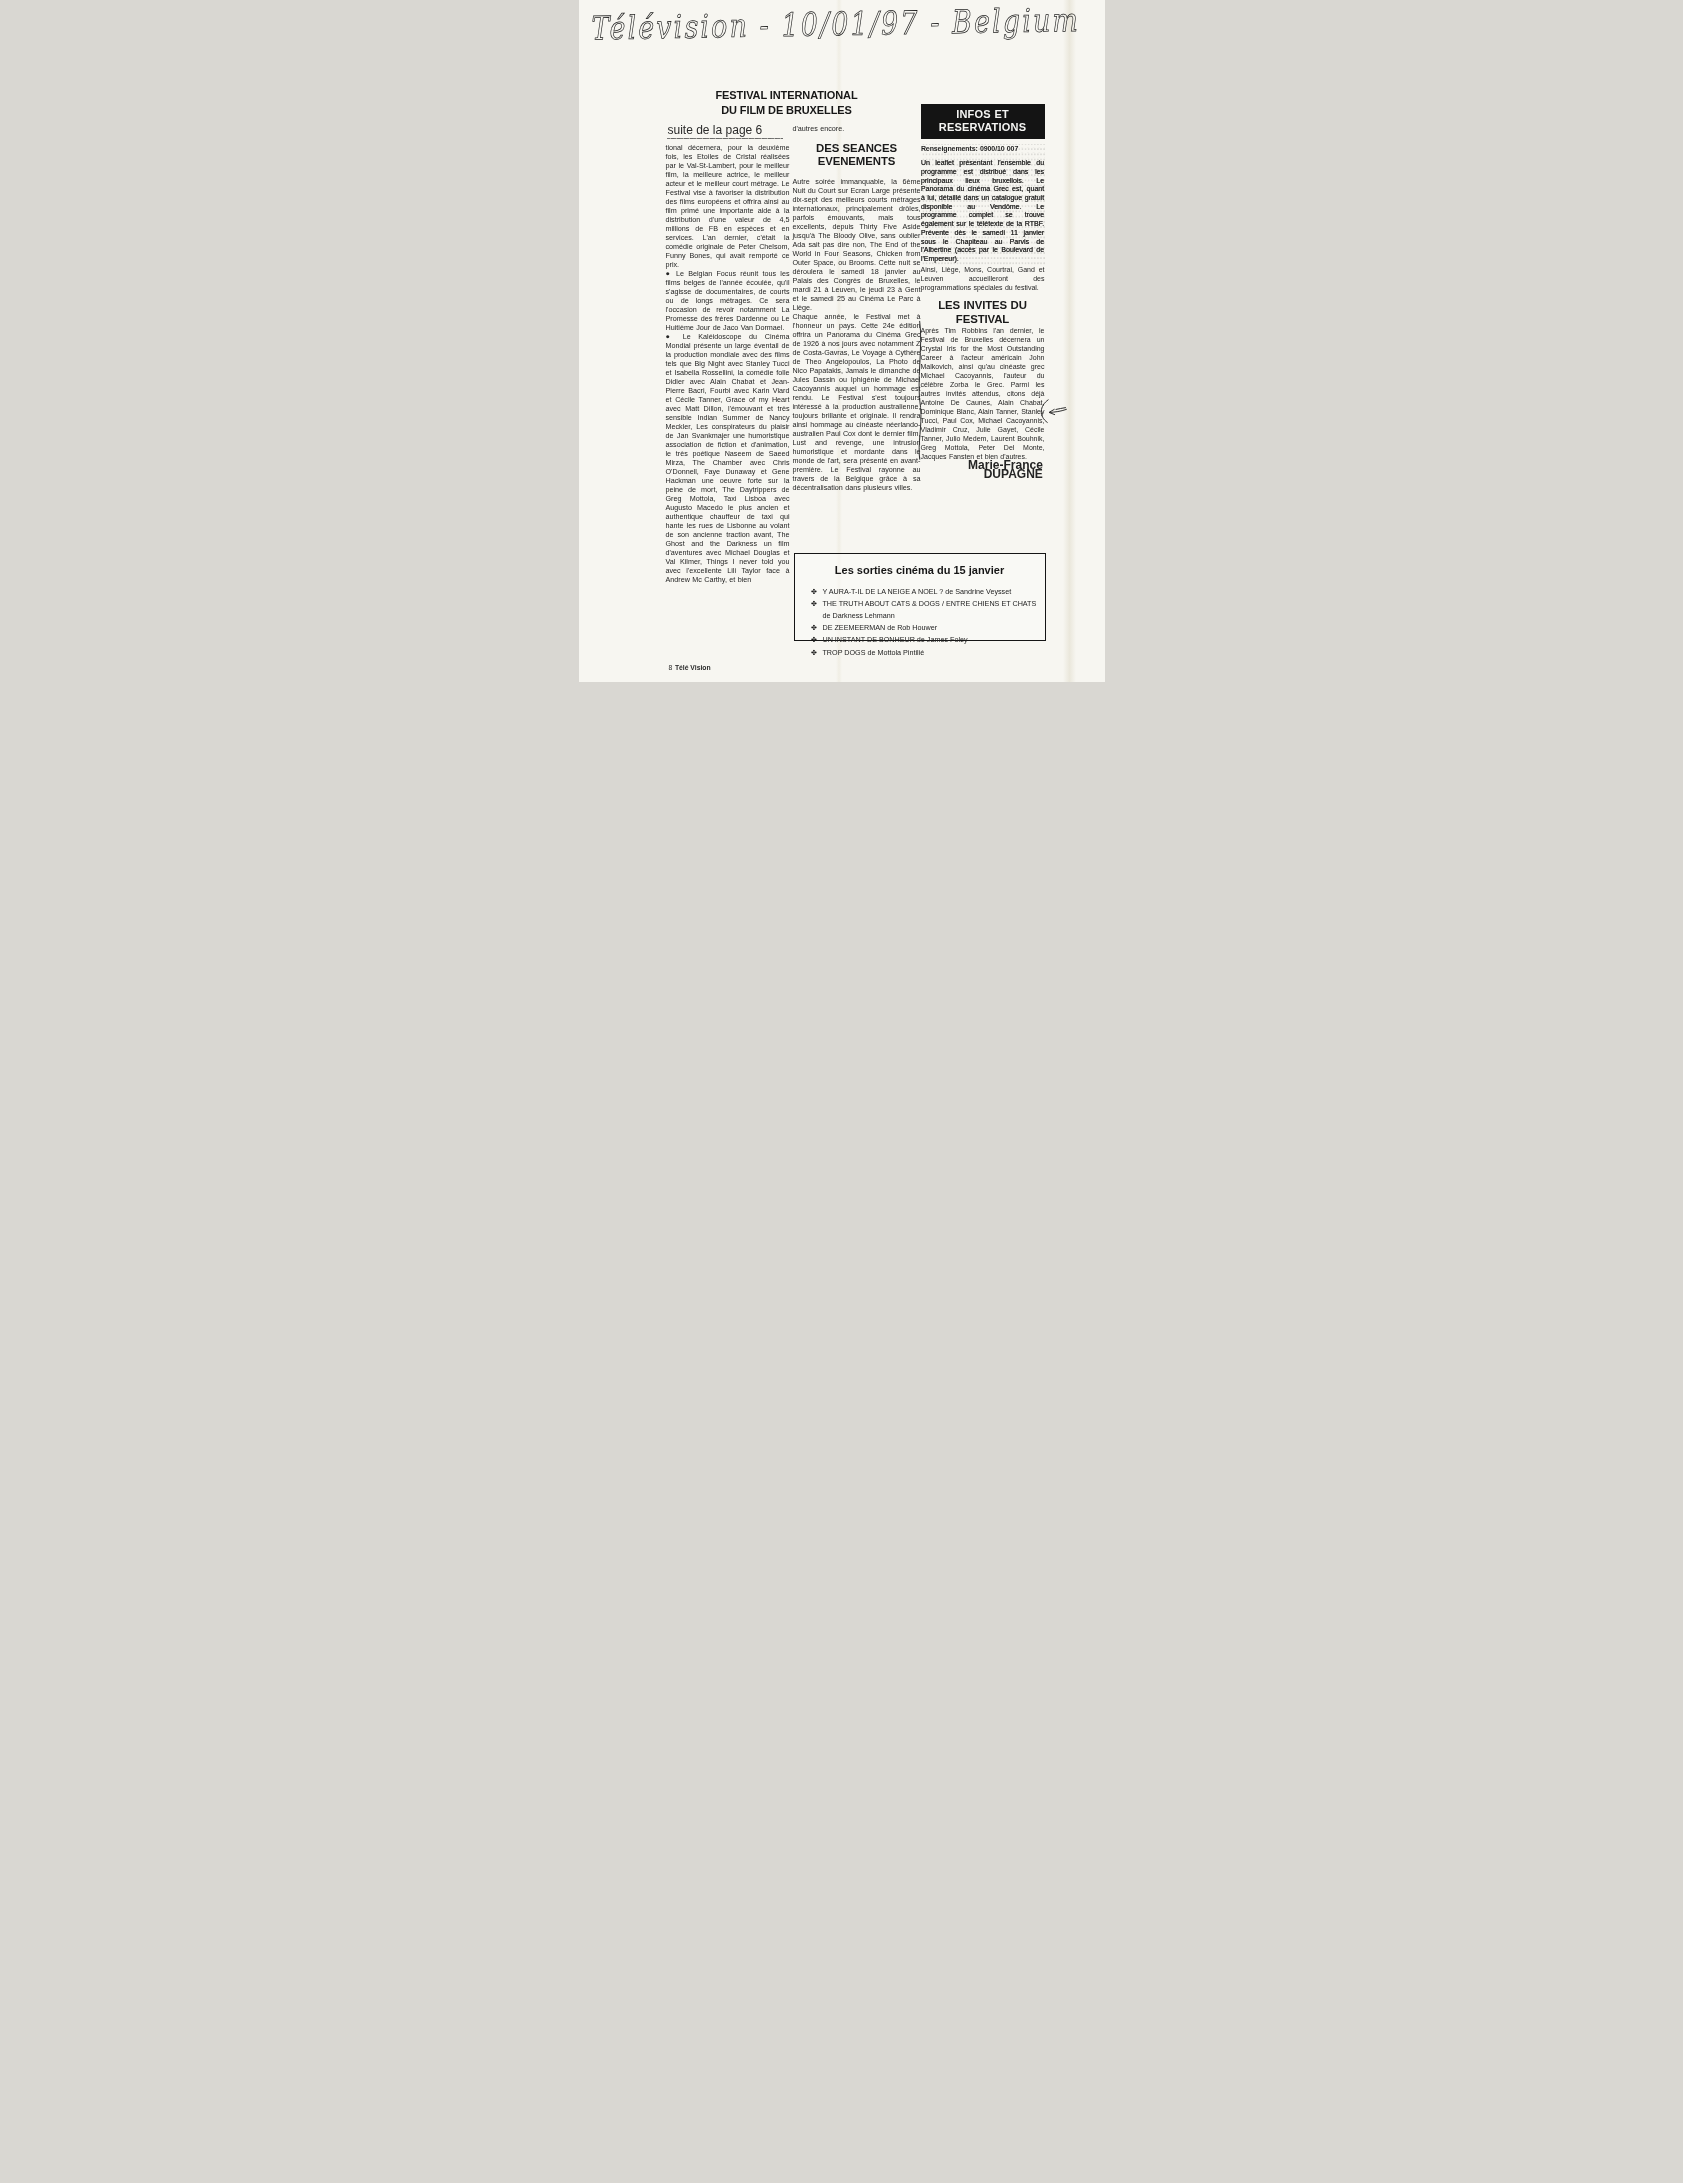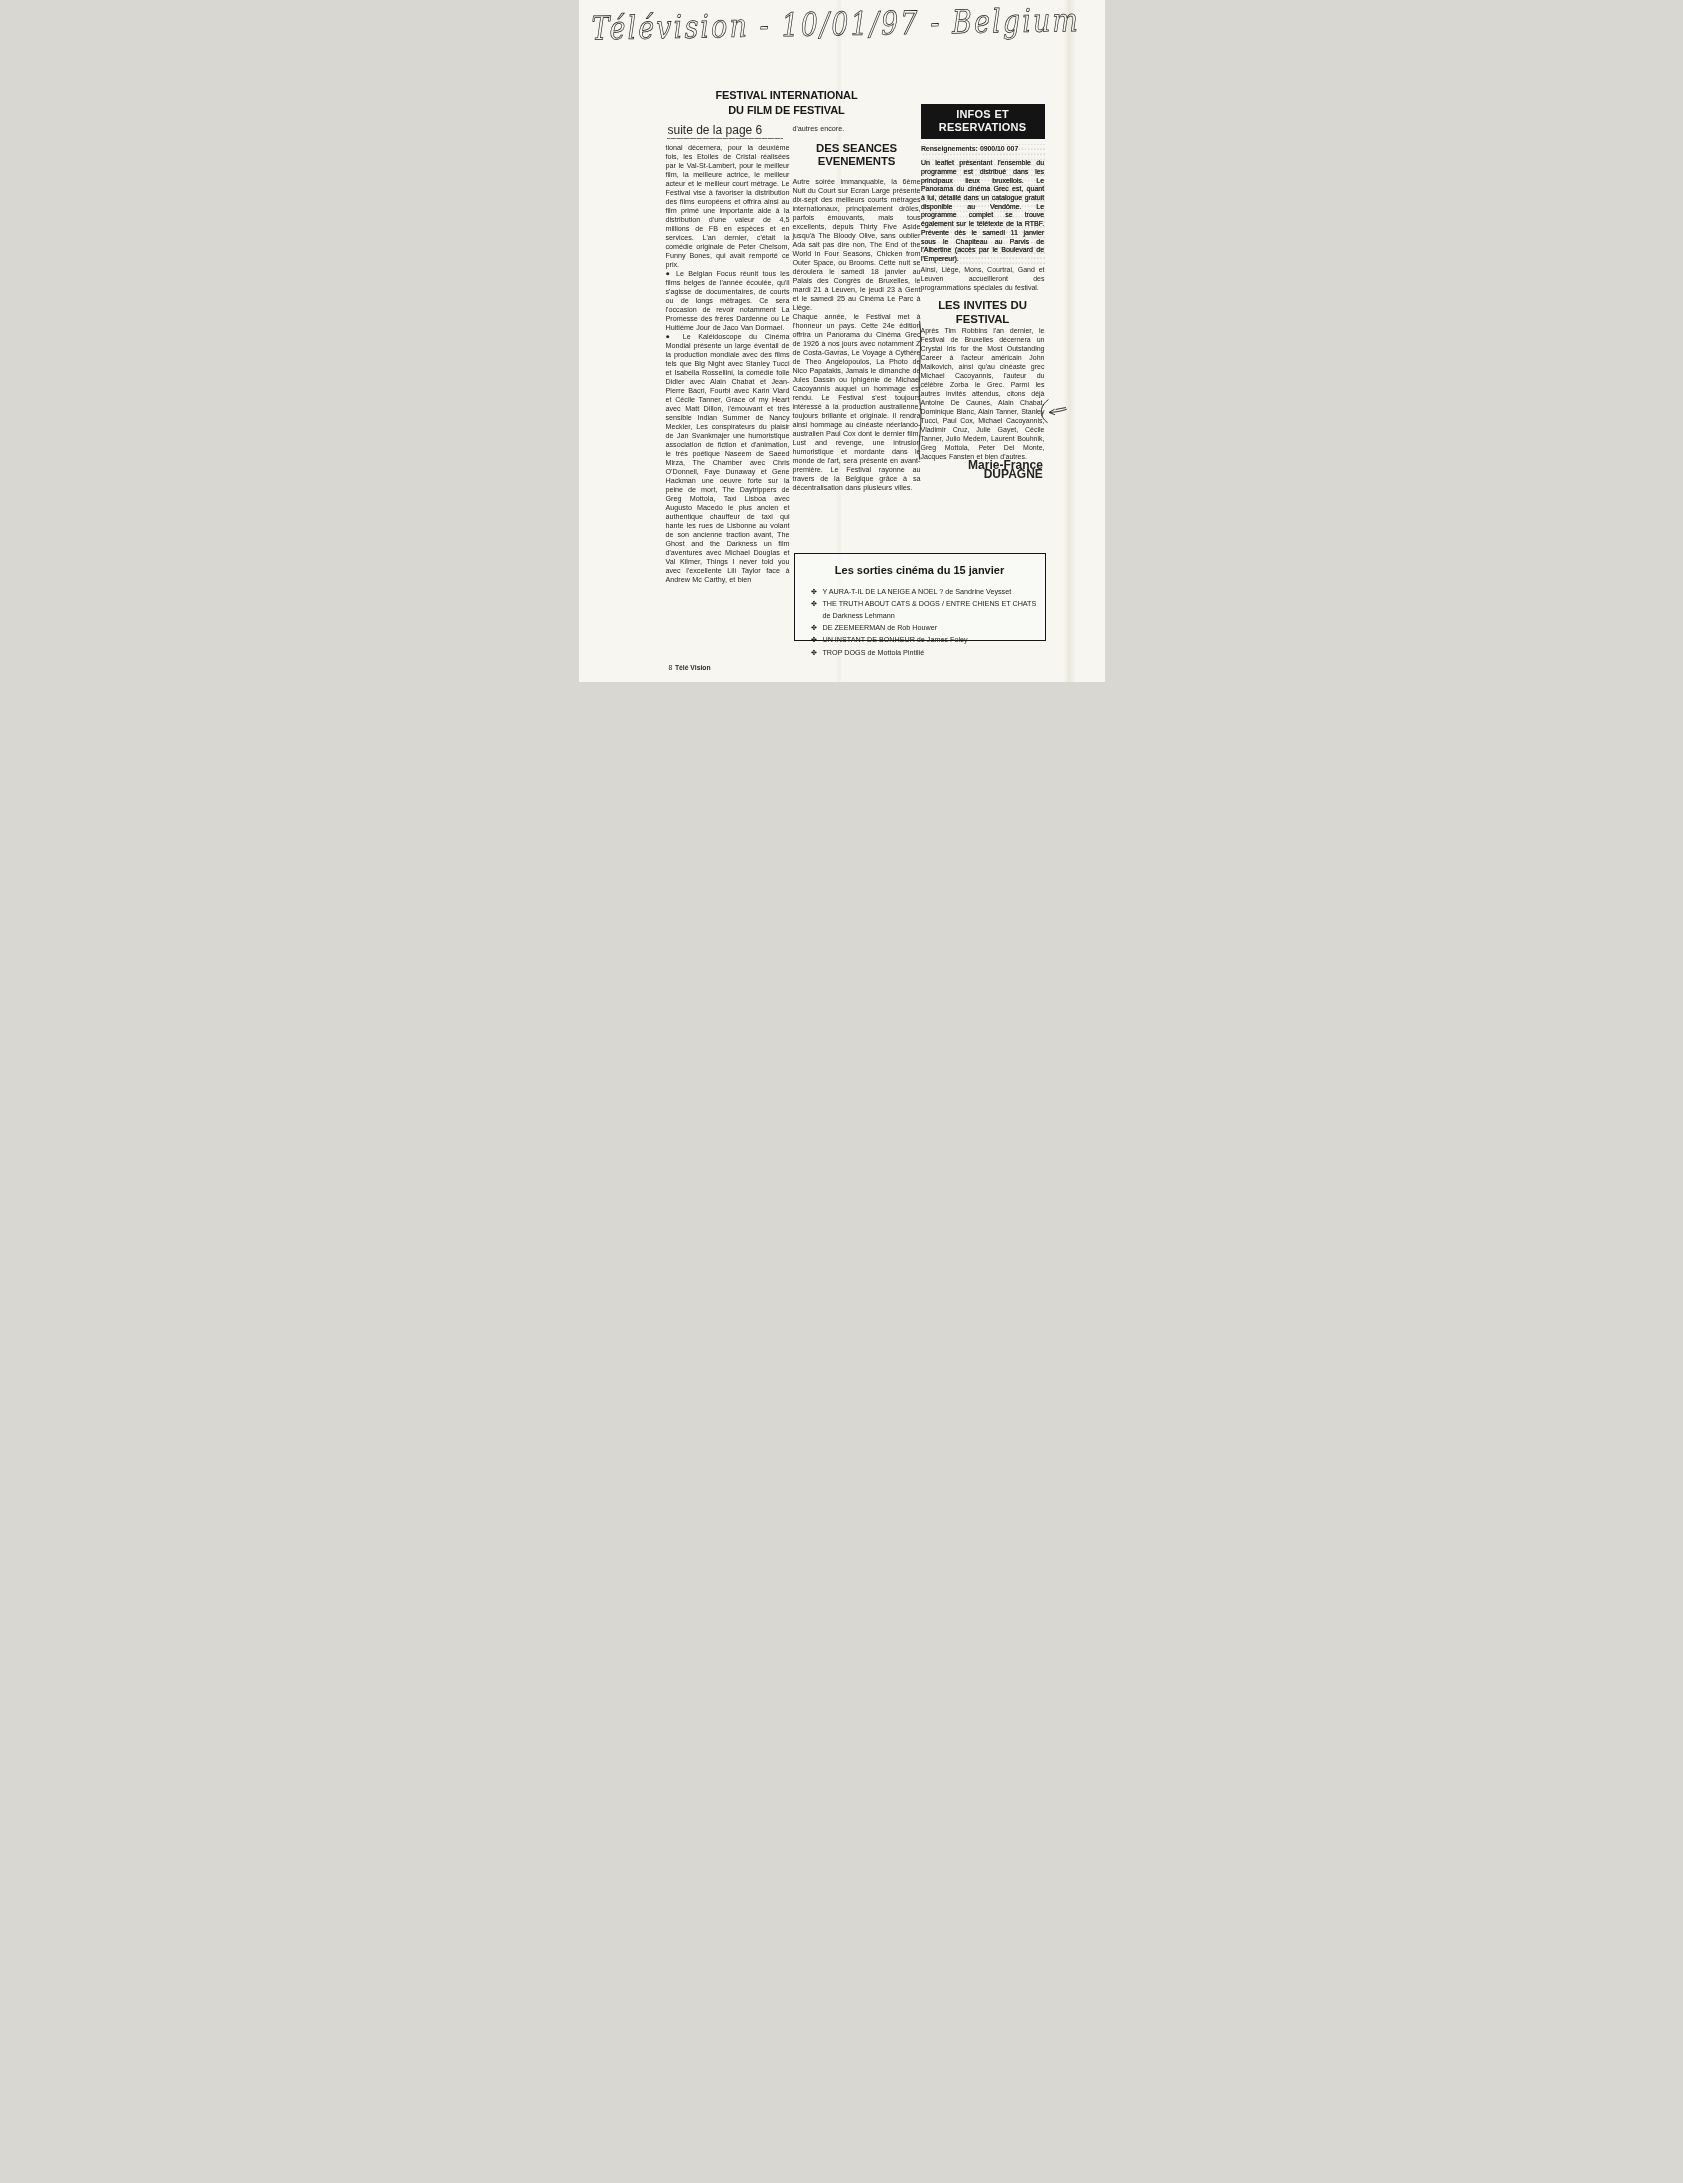--- a/index.html
+++ b/index.html
@@ -74,21 +74,21 @@
 
   <div class="scan-streak"></div>
   <div class="scan-streak2"></div>
 
   <svg class="handwriting" viewBox="0 0 1160 118">
     <text x="8" y="80" textLength="1118" lengthAdjust="spacingAndGlyphs" transform="rotate(-1 580 60)">Télévision - 10/01/97 - Belgium</text>
   </svg>
 
   <div class="title">
     <div>FESTIVAL INTERNATIONAL</div>
-    <div>DU FILM DE FESTIVAL</div>
+    <div>DU FILM DE BRUXELLES</div>
   </div>
 
   <div class="suite">suite de la page 6</div>
   <div class="noise-rule"></div>
 
   <div id="col1" class="col body-text">
     <p><span>tional décernera, pour la deuxième fois, les Etoiles de Cristal réalisées par le Val-St-Lambert, pour le meilleur film, la meilleure actrice, le meilleur acteur et le meilleur court métrage. Le Festival vise à favoriser la distribution des films européens et offrira ainsi au film primé une importante aide à la distribution d'une valeur de 4,5 millions de FB en espèces et en services. L'an dernier, c'était la comédie originale de </span><span class="s-b">Peter Chelsom</span><span>, </span><span class="s-i">Funny Bones</span><span>, qui avait remporté ce prix.</span></p>
     <p><span>● Le Belgian Focus réunit tous les films belges de l'année écoulée, qu'il s'agisse de documentaires, de courts ou de longs métrages. Ce sera l'occasion de revoir notamment </span><span class="s-i">La Promesse</span><span> des </span><span class="s-b">frères Dardenne</span><span> ou </span><span class="s-i">Le Huitième Jour</span><span> de </span><span class="s-b">Jaco Van Dormael</span><span>.</span></p>
     <p><span>● Le Kaléidoscope du Cinéma Mondial présente un large éventail de la production mondiale avec des films tels que </span><span class="s-i">Big Night</span><span> avec </span><span class="s-b">Stanley Tucci</span><span> et </span><span class="s-b">Isabella Rossellini</span><span>, la comédie folle </span><span class="s-i">Didier</span><span> avec </span><span class="s-b">Alain Chabat</span><span> et </span><span class="s-b">Jean-Pierre Bacri</span><span>, </span><span class="s-i">Fourbi</span><span> avec </span><span class="s-b">Karin Viard</span><span> et </span><span class="s-b">Cécile Tanner</span><span>, </span><span class="s-i">Grace of my Heart</span><span> avec </span><span class="s-b">Matt Dillon</span><span>, l'émouvant et très sensible </span><span class="s-i">Indian Summer</span><span> de </span><span class="s-b">Nancy Meckler</span><span>, </span><span class="s-i">Les conspirateurs du plaisir</span><span> de </span><span class="s-b">Jan Svankmajer</span><span> une humoristique association de fiction et d'animation, le très poétique </span><span class="s-i">Naseem</span><span> de </span><span class="s-b">Saeed Mirza</span><span>, </span><span class="s-i">The Chamber</span><span> avec </span><span class="s-b">Chris O'Donnell</span><span>, </span><span class="s-b">Faye Dunaway</span><span> et </span><span class="s-b">Gene Hackman</span><span> une oeuvre forte sur la peine de mort, </span><span class="s-i">The Daytrippers</span><span> de </span><span class="s-b">Greg Mottola</span><span>, </span><span class="s-i">Taxi Lisboa</span><span> avec </span><span class="s-b">Augusto Macedo</span><span> le plus ancien et authentique chauffeur de taxi qui hante les rues de Lisbonne au volant de son ancienne traction avant, </span><span class="s-i">The Ghost and the Darkness</span><span> un film d'aventures avec </span><span class="s-b">Michael Douglas</span><span> et </span><span class="s-b">Val Kilmer</span><span>, </span><span class="s-i">Things I never told you</span><span> avec l'excellente </span><span class="s-b">Lili Taylor</span><span> face à </span><span class="s-b">Andrew Mc Carthy</span><span>, et bien</span></p>
   </div>

